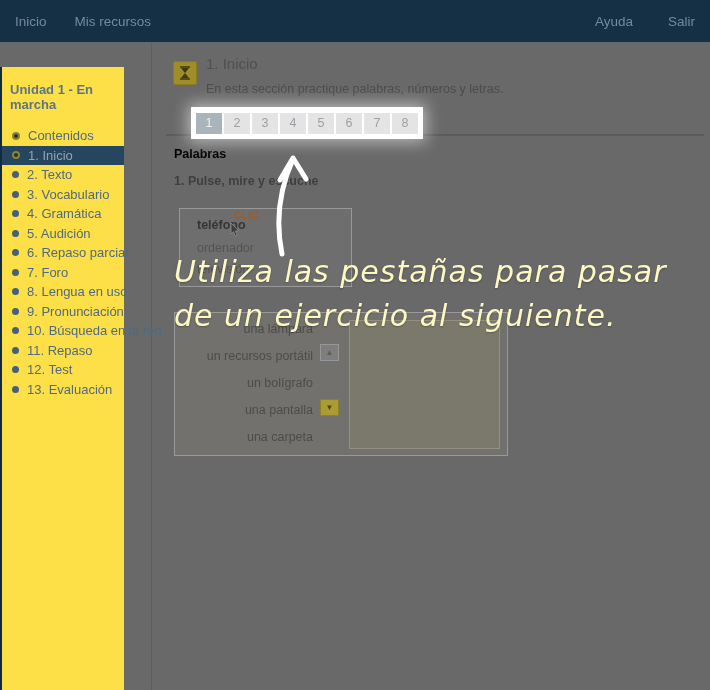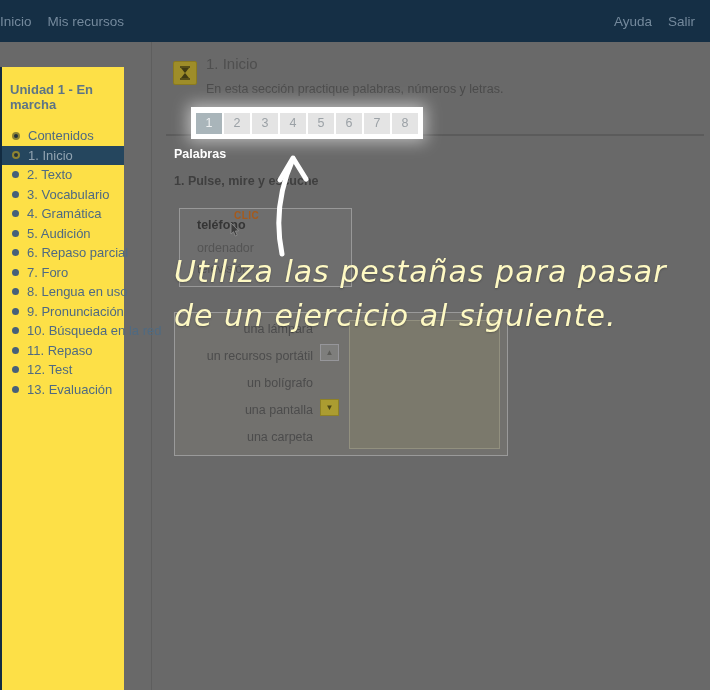--- a/index.html
+++ b/index.html
@@ -2,22 +2,22 @@
 <html><head>
 <meta charset="utf-8">
 <style>
   * { margin:0; padding:0; box-sizing:border-box; }
   html,body { width:710px; height:690px; overflow:hidden; }
   body { font-family:"Liberation Sans", sans-serif; background:#696969; position:relative; }
 
   
   .topbar { position:absolute; left:0; top:0; width:710px; height:42px;
             background:#152f45; display:flex; align-items:center; z-index:20; }
-  .topbar .nav-left { display:flex; gap:16px; }
-  .topbar .nav-right { display:flex; gap:16px; margin-left:auto; margin-right:15px; }
+  .topbar .nav-left { display:flex; gap:28px; margin-left:15px; }
+  .topbar .nav-right { display:flex; gap:35px; margin-left:auto; margin-right:15px; }
   .topnav-link { color:#74899c; font-size:13.5px; cursor:pointer; }
 
   
   .sidebar { position:absolute; left:0; top:42px; width:124px; height:643px;
              background:#fde047; border-left:2px solid #122b40; z-index:10;margin-top:25px; }
   .sidebar-title { color:#5d7486; font-size:13px; font-weight:bold;
                    padding:15px 8px 12px 8px; }
   .side-list { margin-top:2px; }
   .side-item { display:flex; align-items:center; height:19.5px; cursor:pointer; }
   .side-item.active { background:#25465e; }
@@ -42,21 +42,21 @@
   .hrule { left:14px; top:92px; width:538px; height:2px; background:#5b5b5b; }
 
   
   .tab-spotlight { left:41px; top:67px; height:28px; background:#ffffff; z-index:6;
                    box-shadow:0 0 0 2px #ffffff, 0 0 16px 5px rgba(255,255,255,0.55);
                    display:flex; align-items:center; padding:0 3px; gap:2px; }
   .tab { width:26px; height:21px; line-height:21px; text-align:center;
          font-size:12.5px; background:#e4e4e4; color:#9ba1a6; cursor:pointer; }
   .tab.active { background:#a9b5ba; color:#eef0f1; }
 
-  .sec-heading { left:22px; top:105px; font-size:12.5px; font-weight:bold; color:#ffffff; }
+  .sec-heading { left:22px; top:105px; font-size:12.5px; font-weight:bold; color:#000000; }
   .instruction { left:22px; top:132px; font-size:12.5px; font-weight:bold; color:#3f3f3f; }
 
   
   .box1 { left:27px; top:166px; width:173px; height:79px;
           background:#6e6e6e; border:1px solid #989898; }
   .word { position:absolute; left:17px; font-size:12.5px; color:#545454; cursor:pointer; }
   .word.hot { color:#353535; font-weight:bold; }
   .clic-label { position:absolute; left:54px; top:1px; font-size:10px; font-weight:bold;
                 color:#a55a1c; letter-spacing:0.5px; }
   .cursor-icon { position:absolute; left:50px; top:14px; }

